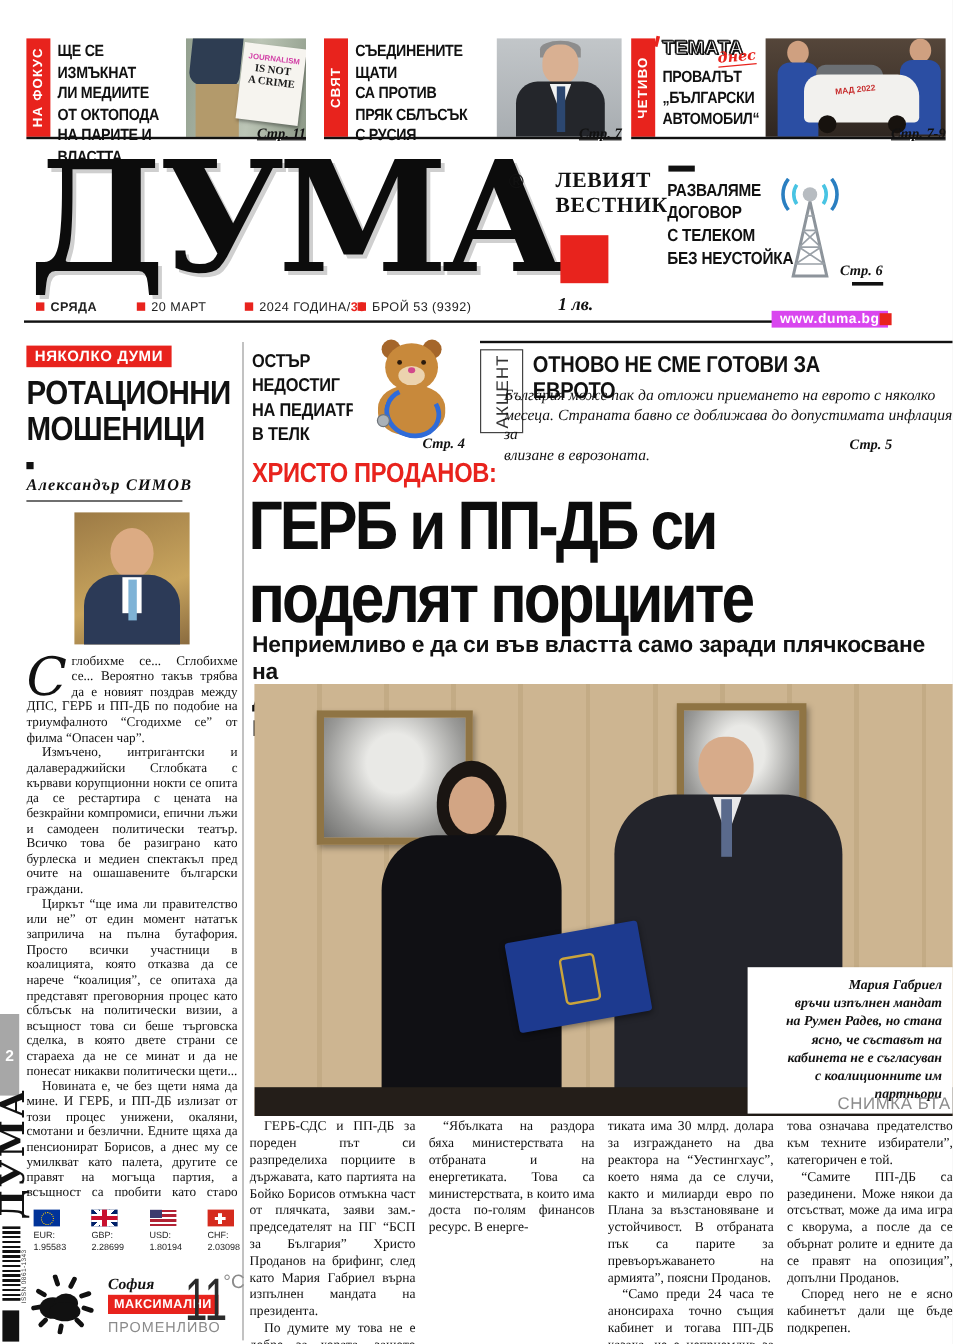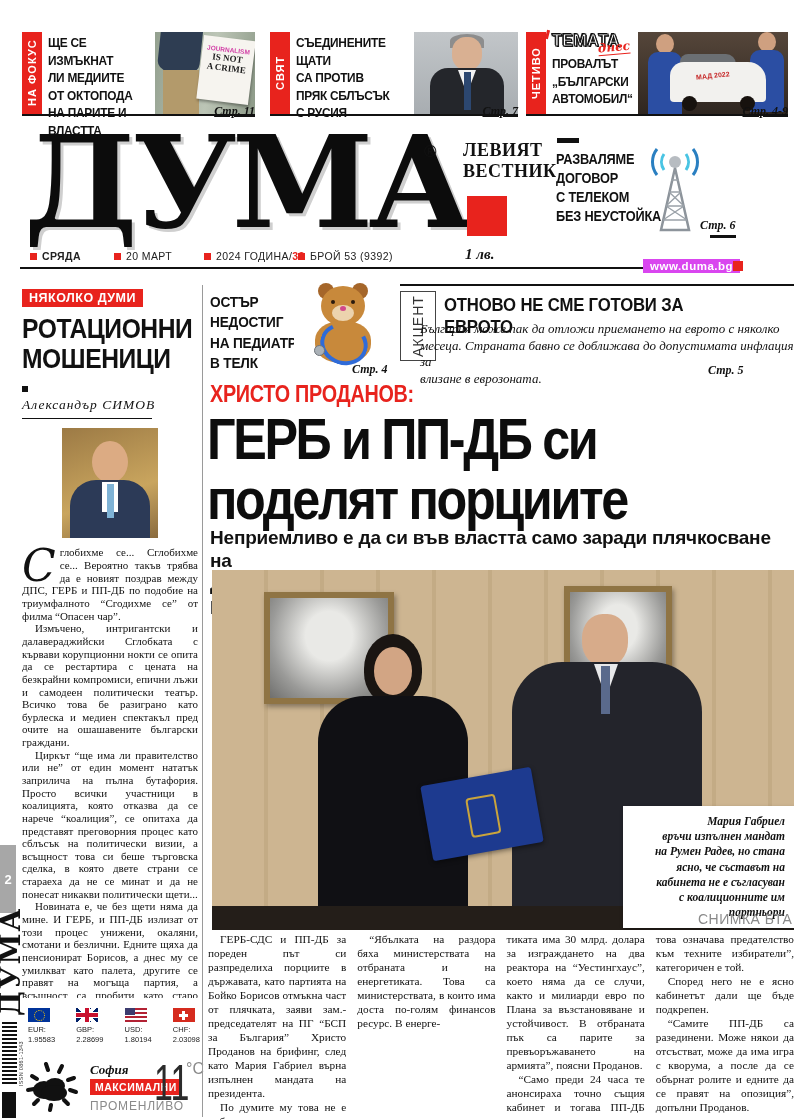--- a/index.html
+++ b/index.html
@@ -72,21 +72,21 @@
   .site-box{position:absolute;left:643px;top:259px;background:#d946ef;color:#fff;font-weight:bold;font-size:11.5px;
       padding:1px 7px;letter-spacing:.5px;}
   .site-dot{position:absolute;left:733px;top:261px;width:10px;height:10px;background:#e8231d;}
 
   
   .col-left{position:absolute;left:22px;top:288px;width:176px;}
   .section-label{display:inline-block;background:#e8231d;color:#fff;font-weight:bold;font-size:12.5px;
       padding:2px 7px;letter-spacing:.5px;}
   .op-title{margin-top:7px;font-size:28px;font-weight:800;letter-spacing:-.5px;line-height:1.08;}
   .op-bullet{width:6px;height:6px;background:#111;margin:12px 0 5px;}
-  .op-author{font-family:"Liberation Serif",serif;font-style:italic;font-weight:normal;font-size:13.5px;letter-spacing:1px;}
+  .op-author{font-family:"Liberation Serif",serif;font-style:italic;font-weight:bold;font-size:13.5px;letter-spacing:1px;}
   .op-author-rule{border-top:1.5px solid #111;width:130px;margin-top:5px;}
   .op-photo{position:relative;width:96px;height:110px;margin:9px auto 8px;
       background:linear-gradient(160deg,#9c7a45,#c9a55e 60%,#8a6b3f);}
   .op-head{position:absolute;left:30px;top:13px;width:36px;height:42px;background:#dcab83;border-radius:50%;}
   .op-body{position:absolute;left:8px;top:52px;width:80px;height:58px;background:#2c3a57;border-radius:26px 26px 0 0;}
   .op-shirt{position:absolute;left:40px;top:54px;width:16px;height:30px;background:#fff;}
   .op-tie{position:absolute;left:45px;top:56px;width:7px;height:34px;background:#7fb3d6;}
   .op-text{font-family:"Liberation Serif",serif;font-size:11px;line-height:1.15;text-align:justify;
       width:176px;height:452px;overflow:hidden;}
   .op-text p{margin:0;}
@@ -264,21 +264,21 @@
           <div class="h"></div>
           <div class="b"></div>
         </div>
       <div class="car-win"></div>
       <div class="car"></div>
       <div class="wheel" style="left:44px;"></div>
       <div class="wheel" style="left:102px;"></div>
       <div class="car-text">МАД 2022</div>
     </div>
     <div class="t-rule"></div>
-    <div class="t-page pageref">Стр. 4-9</div>
+    <div class="t-page pageref">Стр. 7-9</div>
   </div>
 
   <div class="duma-title">ДУМА</div>
   <div class="duma-reg">®</div>
   <div class="tagline pre">ЛЕВИЯТ
 ВЕСТНИК</div>
   <div class="red-dot"></div>
 
   <div class="promo-bar"></div>
   <div class="promo-lines cond pre">РАЗВАЛЯМЕ
@@ -454,21 +454,21 @@
     </div>
     <div class="colx">
       <p class="ind">“Ябълката на раздора бяха министерствата на отбраната и на енергетиката. Това са министерствата, в които има доста по-голям финансов ресурс. В енерге-</p>
     </div>
     <div class="colx">
       <p>тиката има 30 млрд. долара за изграждането на два реактора на “Уестингхаус”, което няма да се случи, както и милиарди евро по Плана за възстановяване и устойчивост. В отбраната пък са парите за превъоръжаването на армията”, поясни Проданов.</p>
       <p class="ind">“Само преди 24 часа те анонсираха точно същия кабинет и тогава ПП-ДБ казаха, че е неприемлив за тях. Ако те днес гласуват предложеното правителство,</p>
     </div>
     <div class="colx">
       <p>това означава предателство към техните избиратели”, категоричен е той.</p>
+      <p class="ind">“Самите ПП-ДБ са разединени. Може някои да отсъстват, може да има игра с кворума, а после да се обърнат ролите и едните да се правят на опозиция”, допълни Проданов.</p>
       <p class="ind">Според него не е ясно кабинетът дали ще бъде подкрепен.</p>
-      <p class="ind">“Самите ПП-ДБ са разединени. Може някои да отсъстват, може да има игра с кворума, а после да се обърнат ролите и едните да се правят на опозиция”, допълни Проданов.</p>
       <div class="footnote pre">Имената на
 министрите в кабинета на
 Мария Габриел - на стр. 3</div>
     </div>
   </div>
 
 </div>
 
 </body></html>

